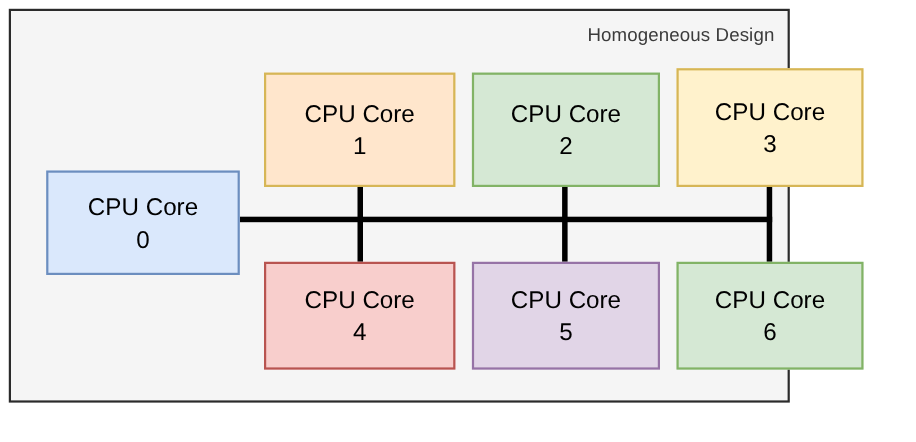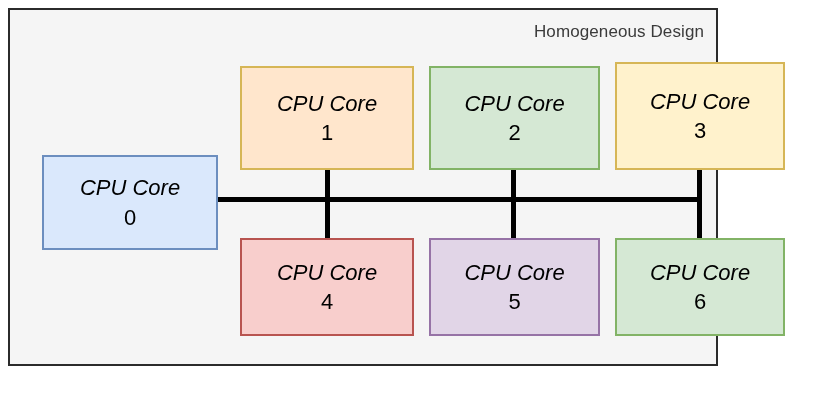--- a/index.html
+++ b/index.html
@@ -54,21 +54,21 @@
     display: flex;
     flex-direction: column;
     align-items: center;
     justify-content: center;
     color: #000000;
     font-size: 22px;
     line-height: 1.32;
     font-family: "Liberation Sans", sans-serif;
     text-align: center;
   }
-  .core .lbl { display: block; font-style: italic; }
+  .core .lbl { display: block; }
   .core .num { display: block; }
 
   
   .wire {
     position: absolute;
     background: #000000;
   }
 
   
   .footer {

